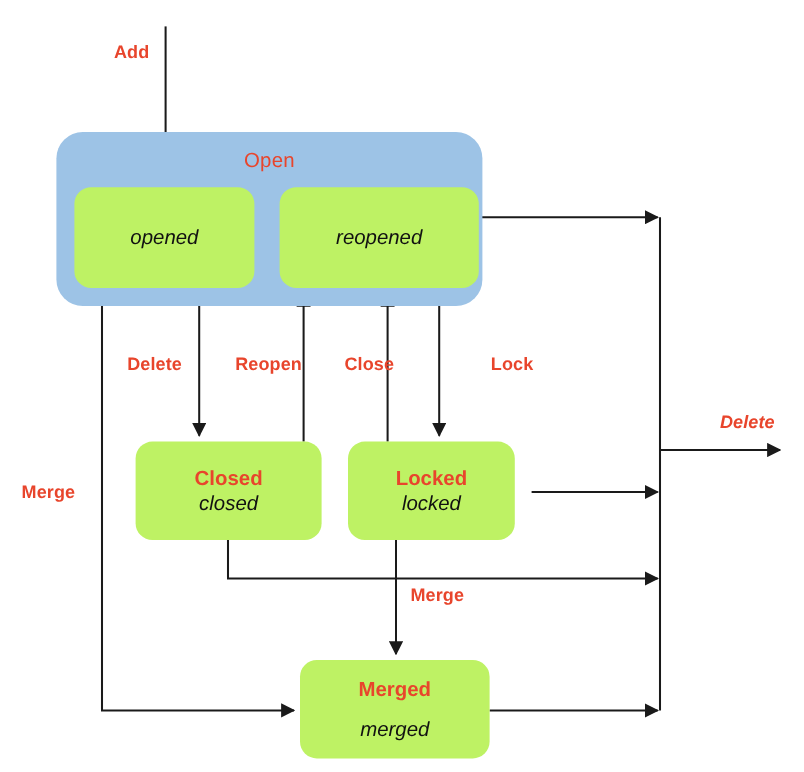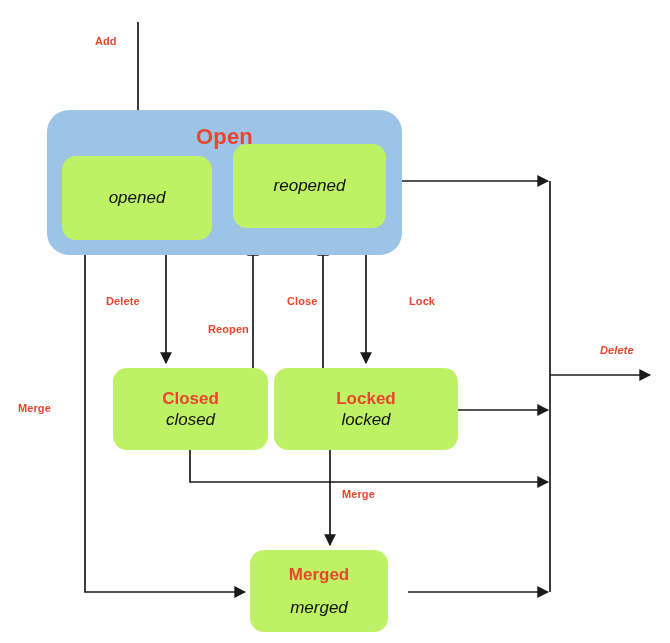--- a/index.html
+++ b/index.html
@@ -34,22 +34,22 @@
     background: #9dc3e6;
     border-radius: 22px;
   }
   .group-title {
     position: absolute;
     top: 14px;
     left: 0;
     width: 100%;
     text-align: center;
     color: #e8452c;
-    font-weight: bold;
-    font-size: 22px;
+    font-weight: normal;
+    font-size: 17px;
     letter-spacing: 0.2px;
   }
   .state-box {
     background: #bef264;
     border-radius: 14px;
   }
   .state-name {
     color: #e8452c;
     font-weight: bold;
     font-size: 17px;
@@ -63,21 +63,21 @@
   }
   .substate-value {
     color: #111111;
     font-style: italic;
     font-size: 17px;
   }
   .edge-label {
     position: absolute;
     color: #e8452c;
     font-weight: bold;
-    font-size: 11px;
+    font-size: 15px;
     white-space: nowrap;
     letter-spacing: 0.1px;
   }
 </style>
 </head>
 <body>
 
 <div id="diagram-root">
 
   <svg id="edge-layer" viewBox="0 0 670 643" width="670" height="643" xmlns="http://www.w3.org/2000/svg">
@@ -118,44 +118,44 @@
   </svg>
 
   <div class="node group-open" style="left:47px; top:110px; width:355px; height:145px;">
     <span class="group-title">Open</span>
   </div>
 
   <div class="node state-box" style="left:62px; top:156px; width:150px; height:84px;">
     <span class="substate-value">opened</span>
   </div>
 
-  <div class="node state-box" style="left:233px; top:144px; width:153px; height:84px;">
+  <div class="node state-box" style="left:233px; top:156px; width:166px; height:84px;">
     <span class="substate-value">reopened</span>
   </div>
 
   <div class="node state-box" style="left:113px; top:368px; width:155px; height:82px;">
     <span class="state-name">Closed</span>
     <span class="state-value">closed</span>
   </div>
 
-  <div class="node state-box" style="left:274px; top:368px; width:184px; height:82px;">
+  <div class="node state-box" style="left:290px; top:368px; width:139px; height:82px;">
     <span class="state-name">Locked</span>
     <span class="state-value">locked</span>
   </div>
 
-  <div class="node state-box" style="left:250px; top:550px; width:138px; height:82px;gap:12px;">
+  <div class="node state-box" style="left:250px; top:550px; width:158px; height:82px;gap:12px;">
     <span class="state-name">Merged</span>
     <span class="state-value">merged</span>
   </div>
 
   <span class="edge-label" style="left:95px; top:35px;">Add</span>
 
   <span class="edge-label" style="left:106px; top:295px;">Delete</span>
 
-  <span class="edge-label" style="left:208px; top:295px;margin-top:28px;">Reopen</span>
+  <span class="edge-label" style="left:196px; top:295px;">Reopen</span>
 
   <span class="edge-label" style="left:287px; top:295px;">Close</span>
 
   <span class="edge-label" style="left:373px; top:295px;margin-left:36px;">Lock</span>
 
   <span class="edge-label" style="left:18px; top:402px;">Merge</span>
 
   <span class="edge-label" style="left:342px; top:488px;">Merge</span>
 
   <span class="edge-label" style="left:600px; top:344px;font-style:italic;">Delete</span>

